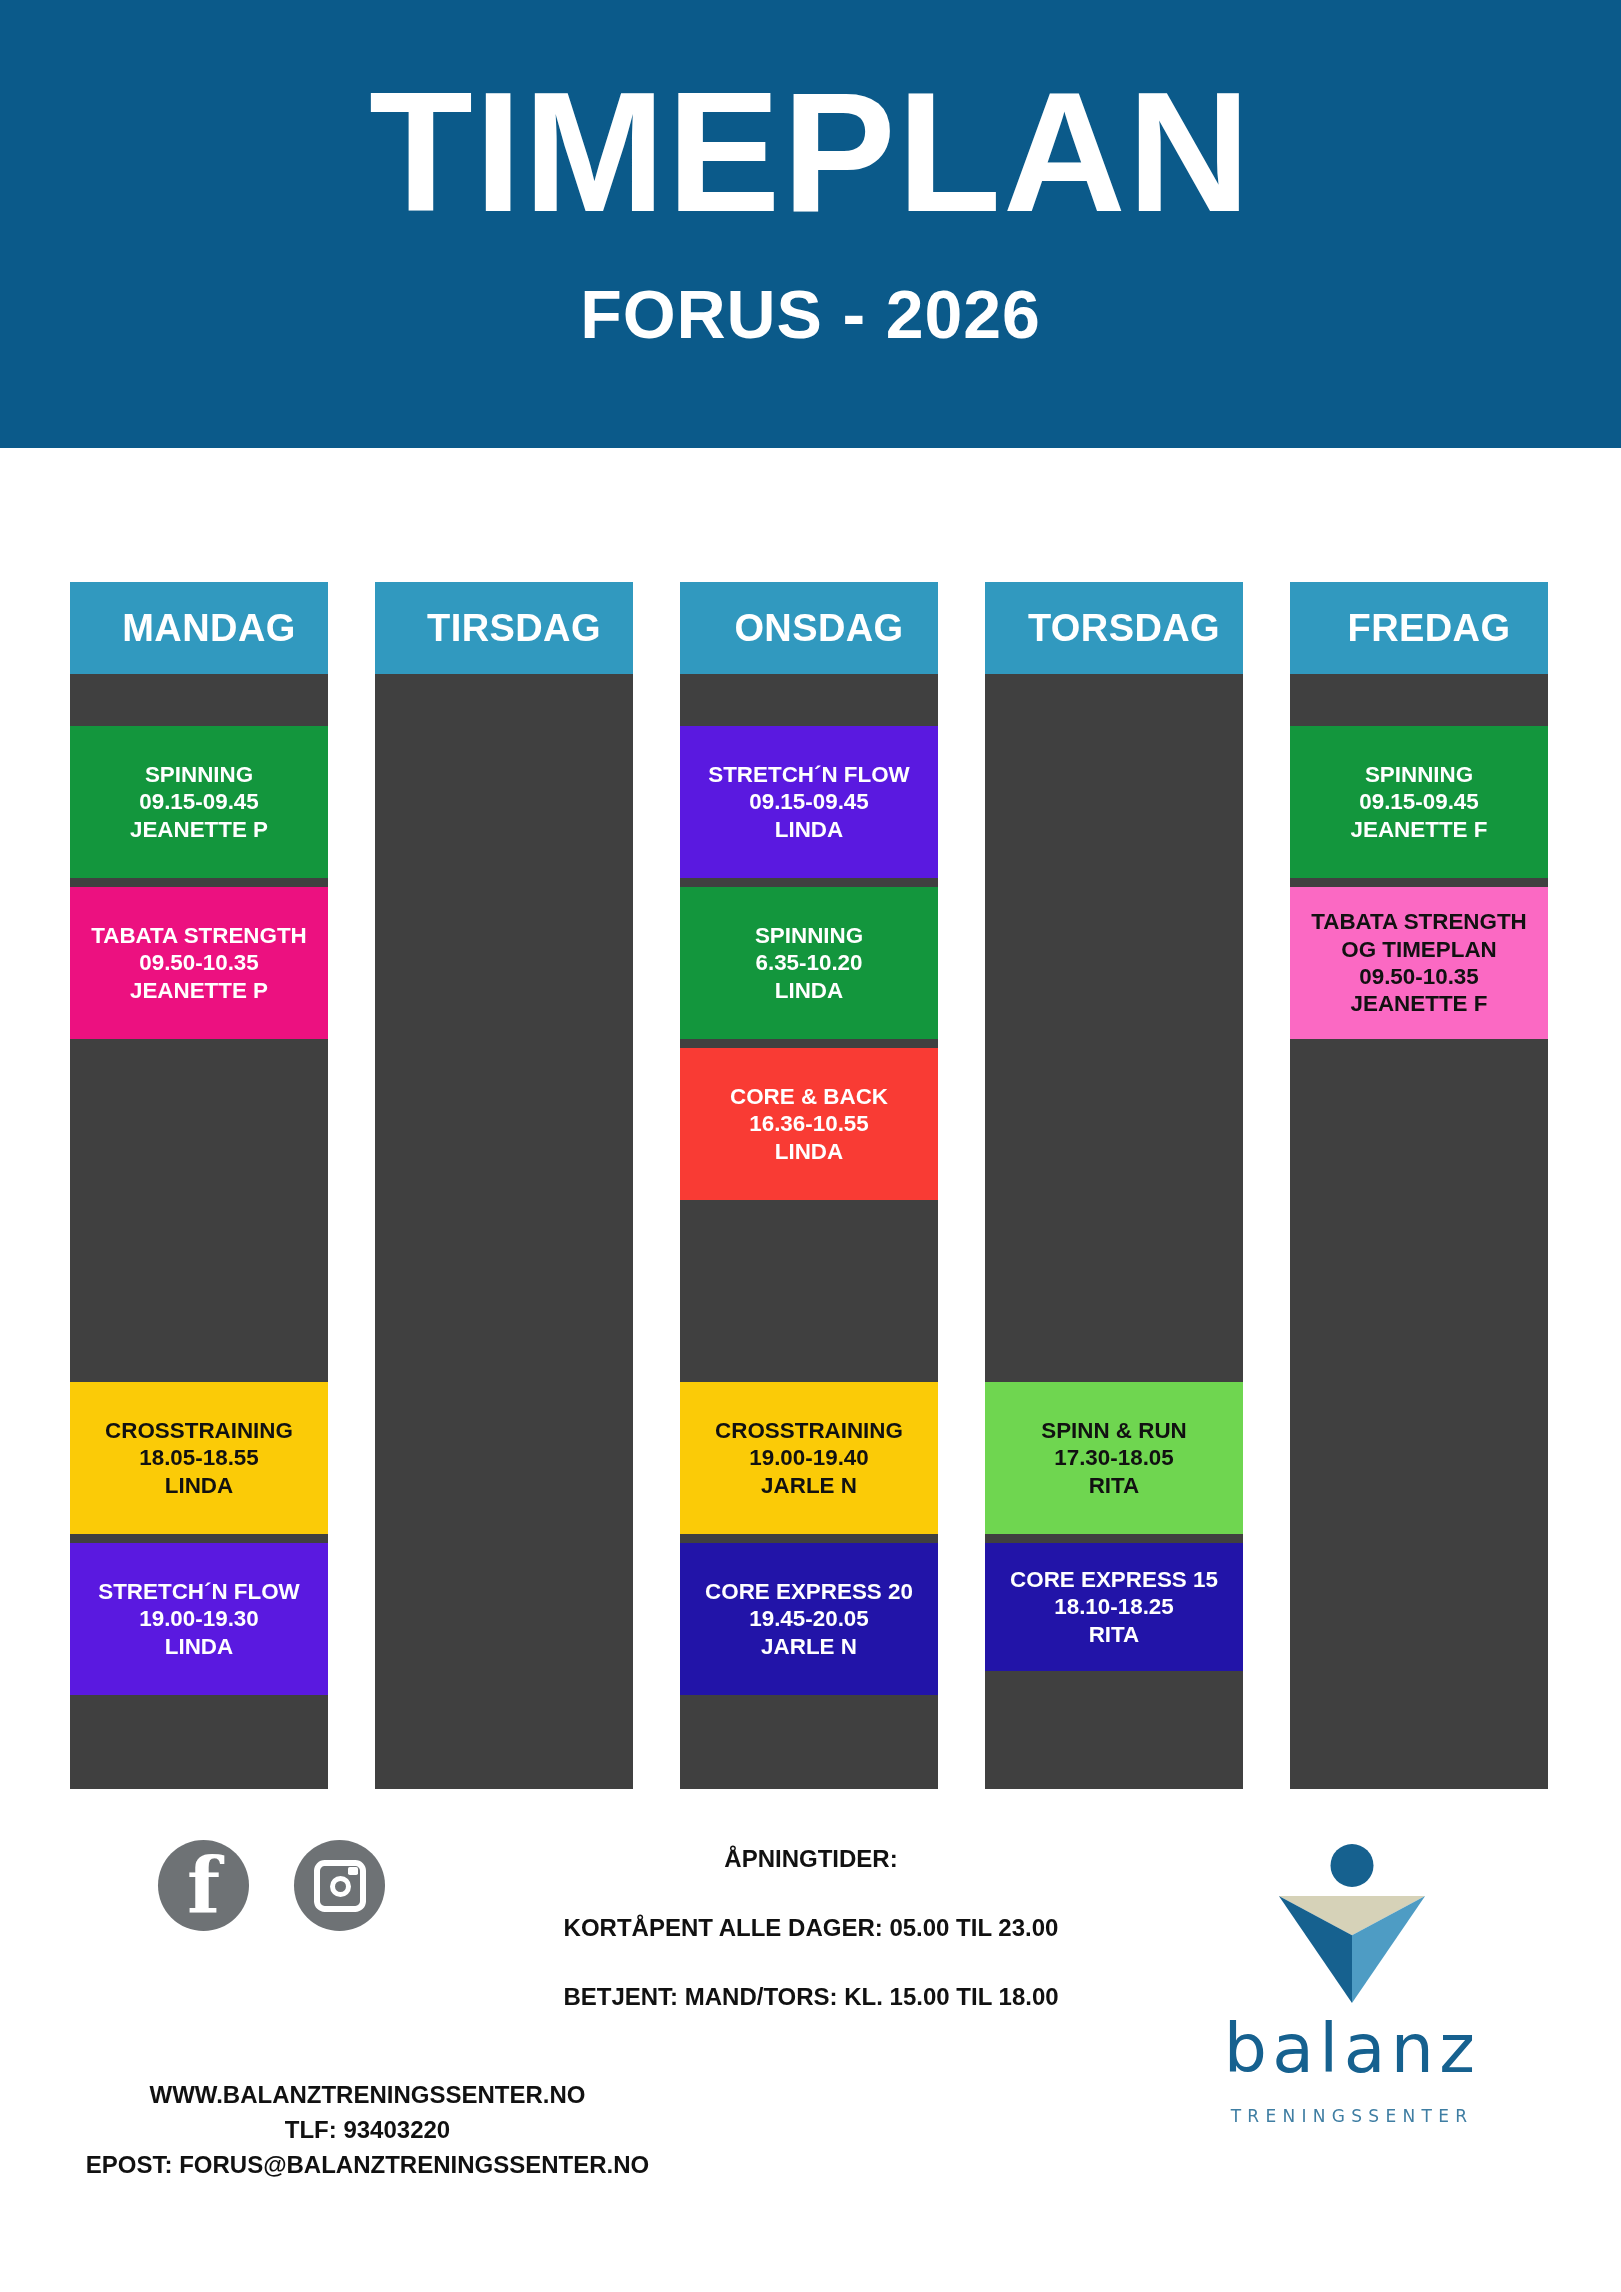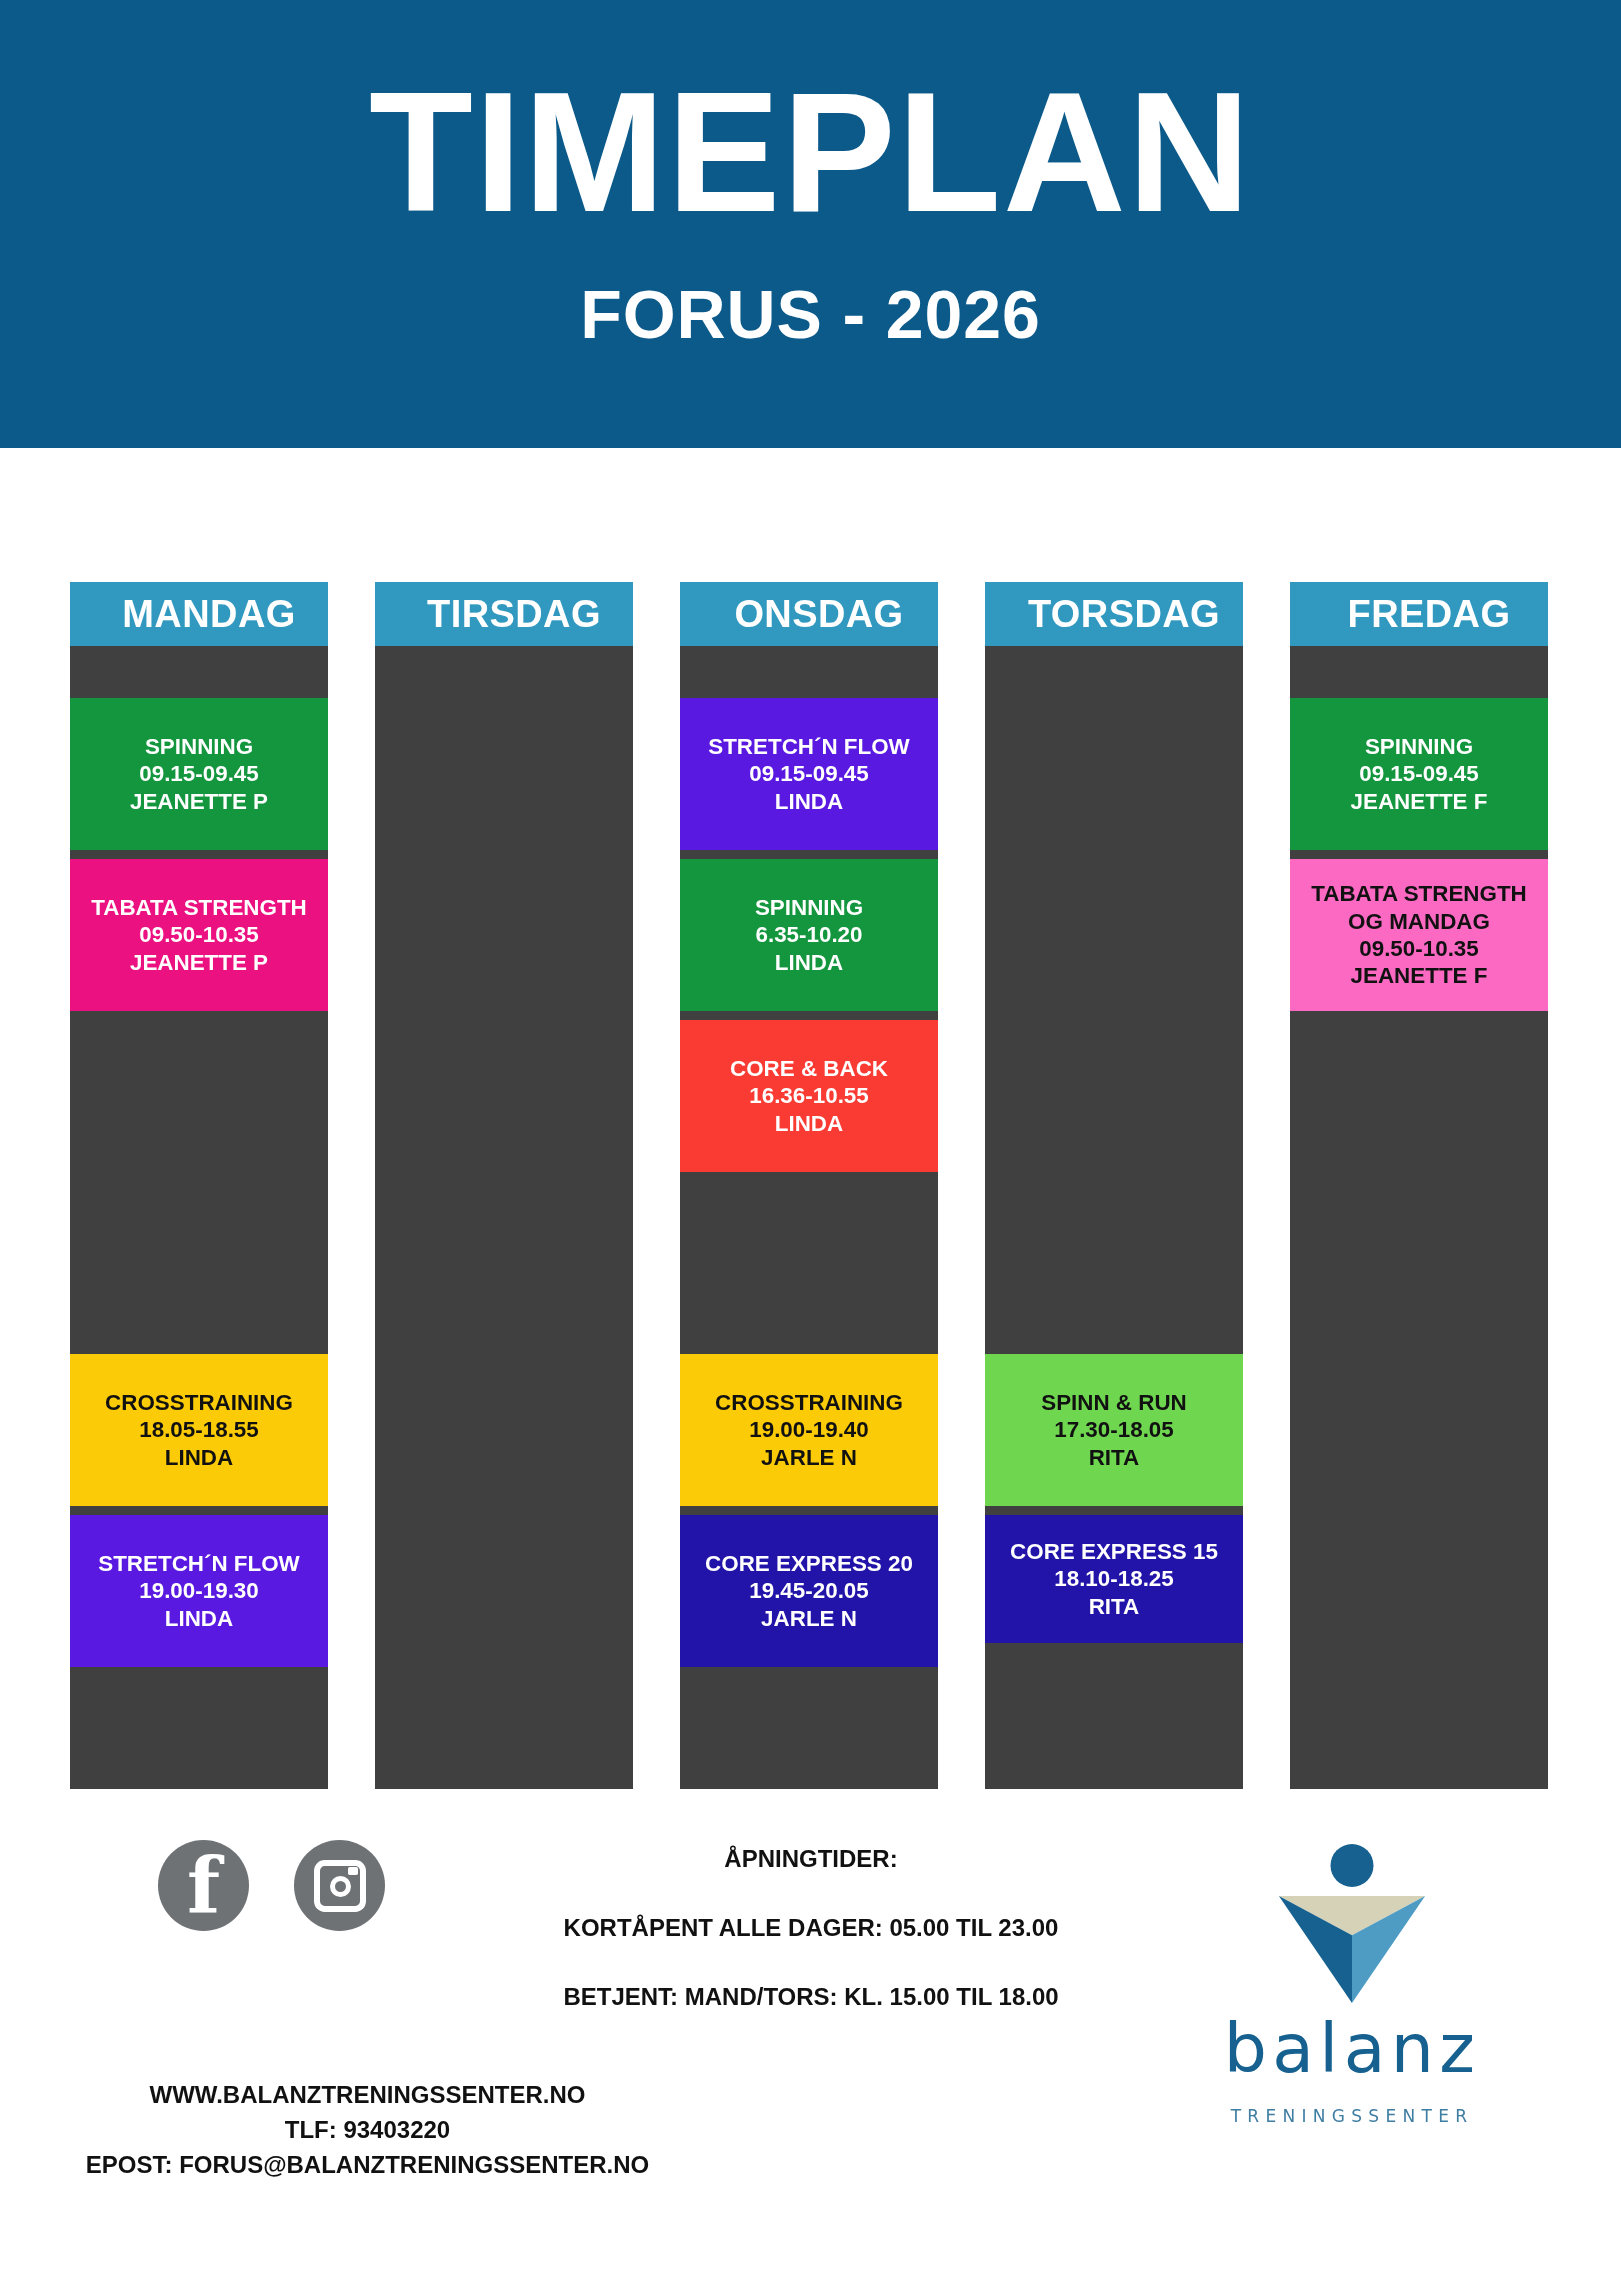--- a/index.html
+++ b/index.html
@@ -58,21 +58,21 @@
     height: 1207px;
     display: flex;
     justify-content: space-between;
   }
   .day-col {
     width: 258px;
     display: flex;
     flex-direction: column;
   }
   .day-head {
-    height: 64px;
+    height: 92px;
     background: #3199bf;
     color: #ffffff;
     font-size: 38px;
     font-weight: 700;
     letter-spacing: 0.4px;
     display: flex;
     align-items: center;
     justify-content: center;
     padding-left: 20px;
   }
@@ -312,21 +312,21 @@
       <div class="day-col">
         <div class="day-head">FREDAG</div>
         <div class="day-body">
           <div class="class-block" style="top: 52px; height: 152px; background: rgb(19, 150, 61); color: rgb(255, 255, 255);">
             <span class="cb-line cb-name">SPINNING</span>
             <span class="cb-line cb-time">09.15-09.45</span>
             <span class="cb-line cb-instr">JEANETTE F</span>
           </div>
           <div class="class-block" style="top: 213px; height: 152px; background: rgb(251, 105, 195); color: rgb(17, 17, 17);">
             <span class="cb-line cb-name">TABATA STRENGTH</span>
-            <span class="cb-line cb-name">OG MANDAG</span>
+            <span class="cb-line cb-name">OG TIMEPLAN</span>
             <span class="cb-line cb-time">09.50-10.35</span>
             <span class="cb-line cb-instr">JEANETTE F</span>
           </div>
         </div>
       </div>
     </div>
 
   <div class="socials" style="top:1840px;">
     <div class="soc-circle">
       <div class="fb-glyph">f</div>

